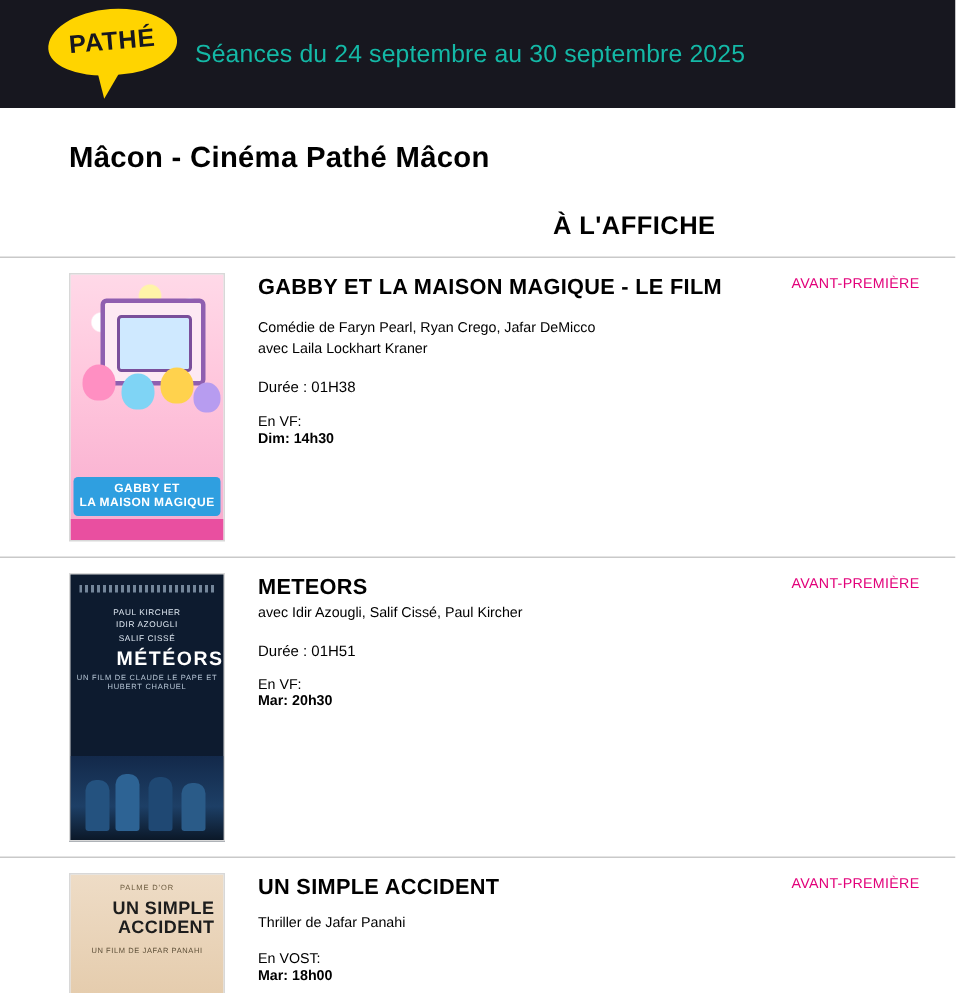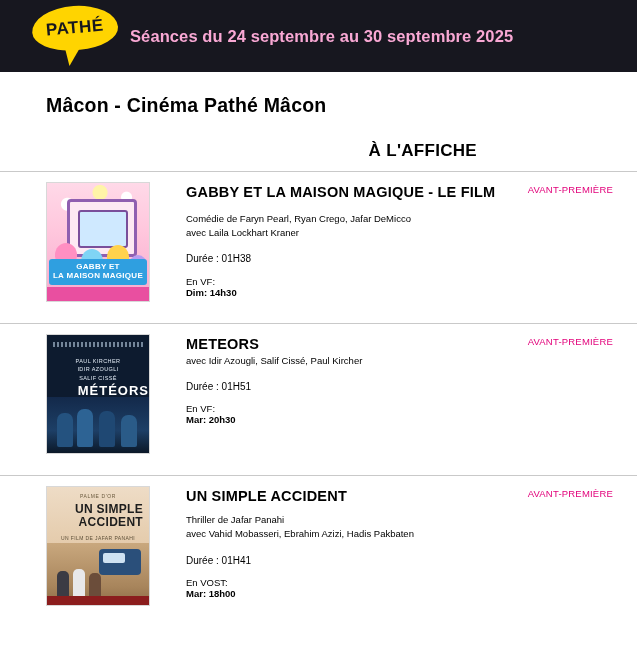--- a/index.html
+++ b/index.html
@@ -56,22 +56,22 @@
     top: 44px;
     width: 0;
     height: 0;
     border-left: 9px solid transparent;
     border-right: 9px solid transparent;
     border-top: 22px solid #ffd400;
     transform: rotate(8deg);
   }
   .header-title {
     font-size: 16.5px;
-    font-weight: bold;
-    color: #f9a8d4;
+    font-weight: normal;
+    color: #14b8a6;
     letter-spacing: 0.1px;
   }
 
   
   .cinema-title {
     margin: 22px 0 0 46px;
     font-size: 19.5px;
     font-weight: bold;
     letter-spacing: 0.2px;
   }
@@ -95,22 +95,22 @@
     padding: 10px 24px 10px 46px;
     border-top: 1px solid #c9c9c9;
     min-height: 152px;
     box-sizing: border-box;
   }
   .film:first-child { border-top: 1px solid #c9c9c9; }
 
   .poster {
     flex: 0 0 104px;
     width: 104px;
-    height: 120px;
-    margin-right: 36px;
+    height: 179px;
+    margin-right: 22px;
     position: relative;
     overflow: hidden;
     border: 1px solid #d8d8d8;
     box-sizing: border-box;
   }
   .film-info {
     flex: 1 1 auto;
     padding-top: 2px;
     position: relative;
   }
@@ -335,20 +335,18 @@
         <div class="g1"></div>
         <div class="g2"></div>
         <div class="g3"></div>
         <div class="bottomstrip"></div>
       </div>
     </div>
     <div class="film-info">
       <div class="tag-preview">AVANT-PREMIÈRE</div>
       <div class="film-title">UN SIMPLE ACCIDENT</div>
       <div class="film-genre">Thriller de Jafar Panahi</div>
-      <div class="film-cast">avec Vahid Mobasseri, Ebrahim Azizi, Hadis Pakbaten</div>
-      <div class="film-duration">Durée : 01H41</div>
       <div class="film-version">En VOST:</div>
       <div class="film-seance">Mar: 18h00</div>
     </div>
   </div>
 
 </div>
 
 </body></html>

